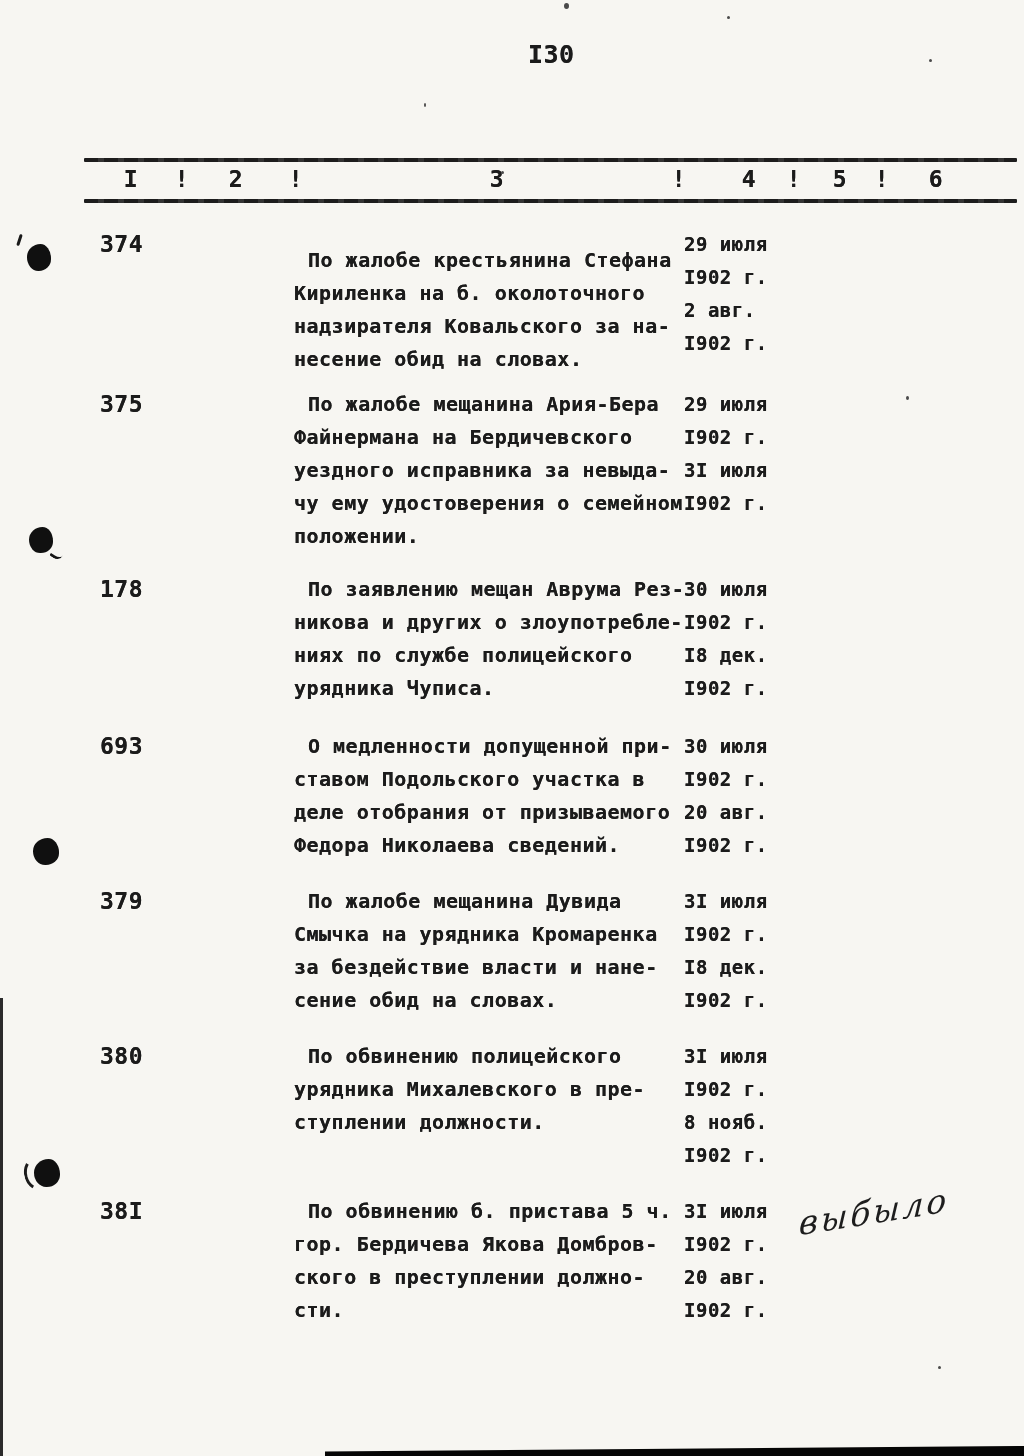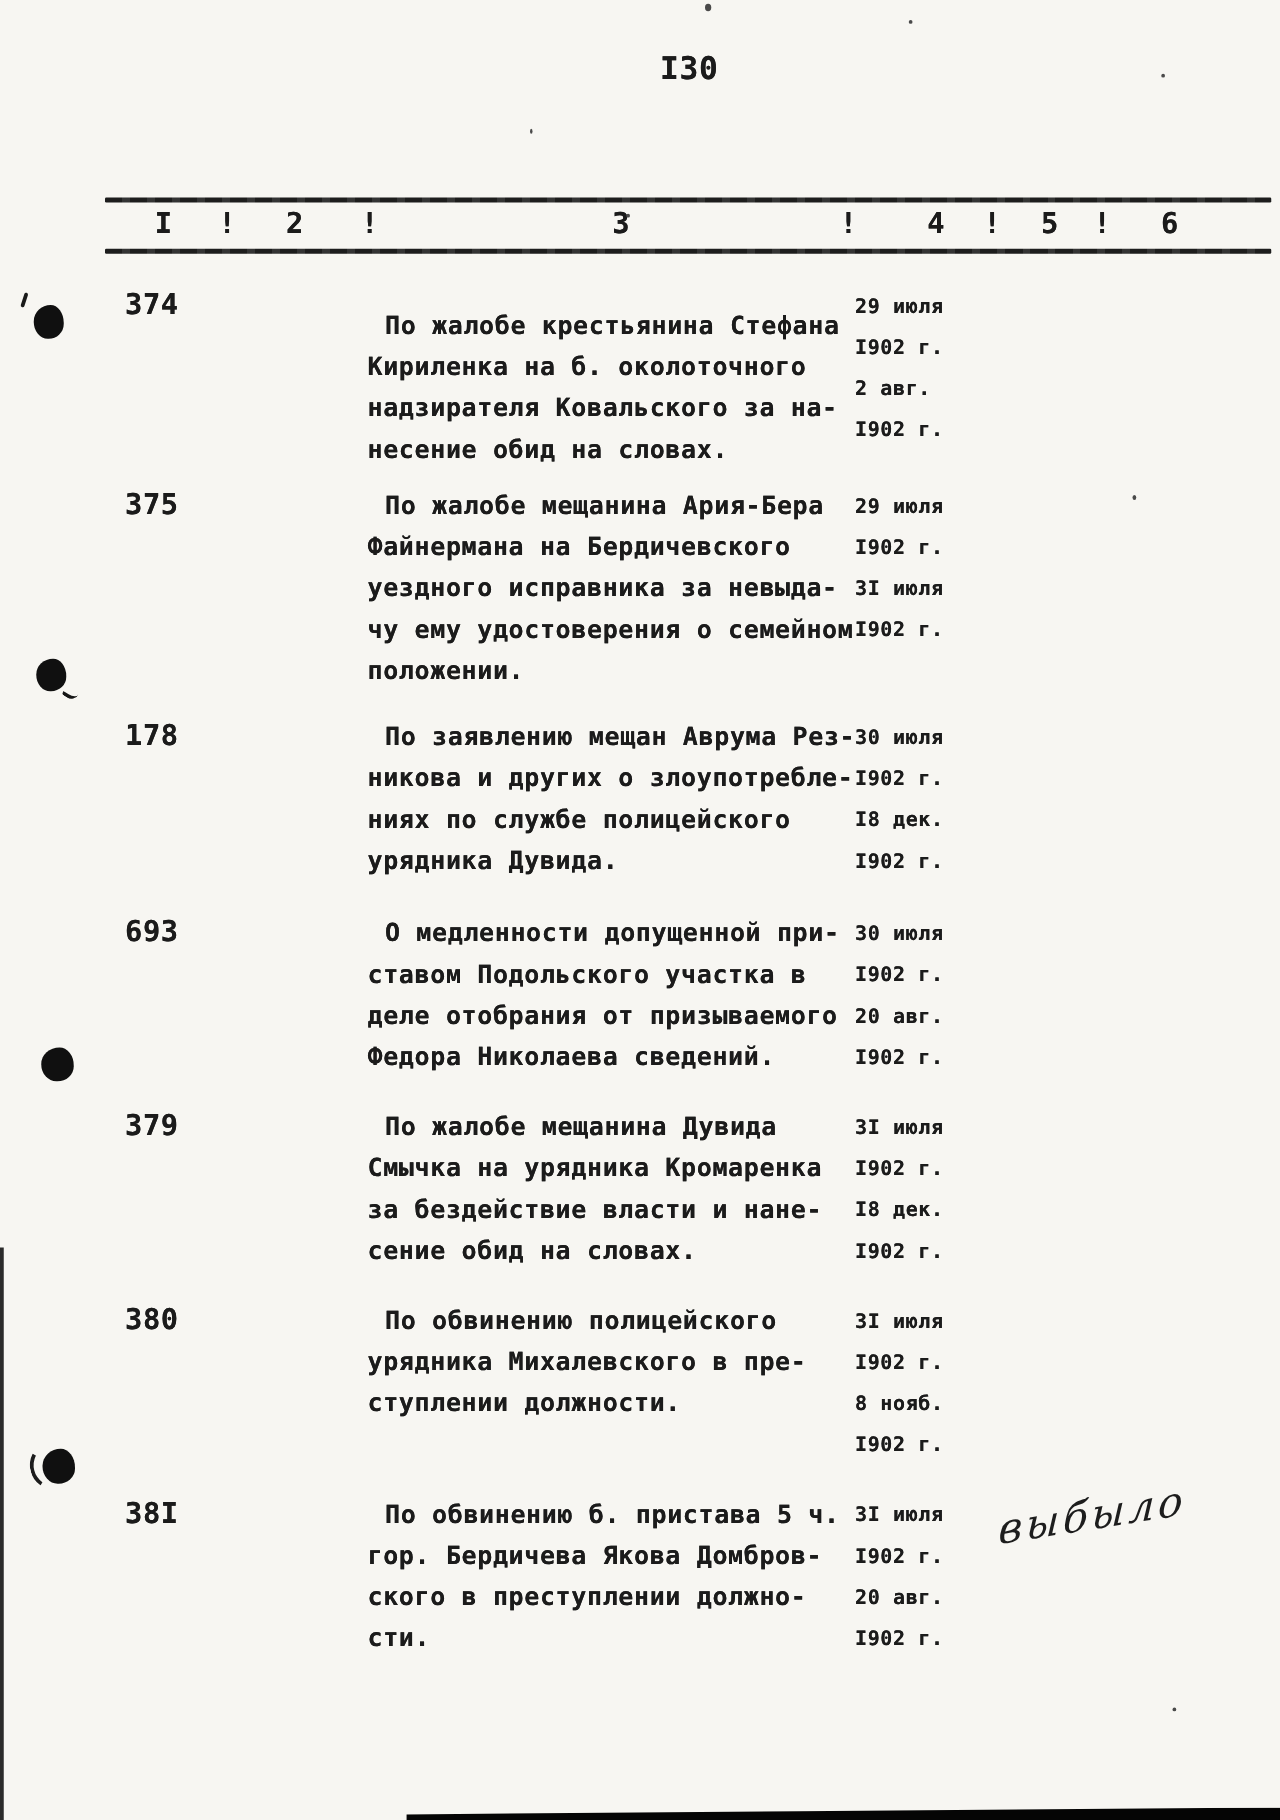--- a/index.html
+++ b/index.html
@@ -50,21 +50,21 @@
     width: 402px;
     font-size: 20px;
     line-height: 33px;
     white-space: pre-line;
     text-indent: 14px;
   }
   .entry-dates {
     position: absolute;
     left: 684px;
     width: 130px;
-    font-size: 16px;
+    font-size: 19px;
     line-height: 33px;
     white-space: pre-line;
   }
   .ink-blob {
     position: absolute;
     background: #101010;
     border-radius: 58% 45% 52% 48% / 50% 55% 45% 52%;
   }
   .ink-blob.tail-right::after {
     content: "";
@@ -173,21 +173,21 @@
 I902 г.
 3I июля
 I902 г.</div>
   </div>
 
   <div>
     <div class="entry-number tw" style="top:573px">178</div>
     <div class="entry-desc tw" style="top:573px">По заявлению мещан Аврума Рез-
 никова и других о злоупотребле-
 ниях по службе полицейского
-урядника Дувида.</div>
+урядника Чуписа.</div>
     <div class="entry-dates tw" style="top:573px">30 июля
 I902 г.
 I8 дек.
 I902 г.</div>
   </div>
 
   <div>
     <div class="entry-number tw" style="top:730px">693</div>
     <div class="entry-desc tw" style="top:730px">О медленности допущенной при-
 ставом Подольского участка в

